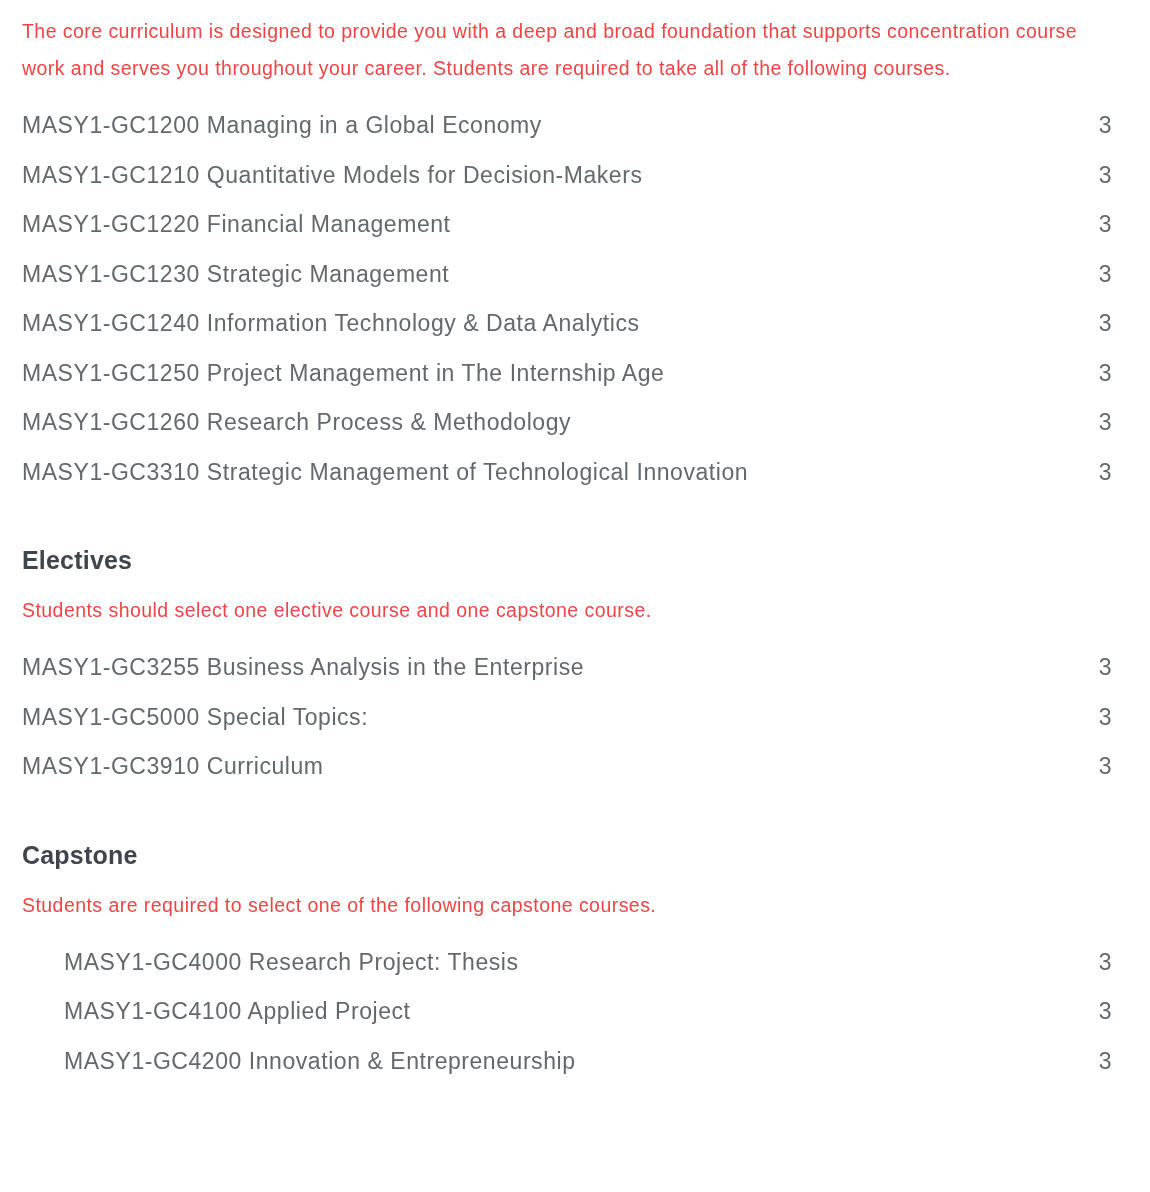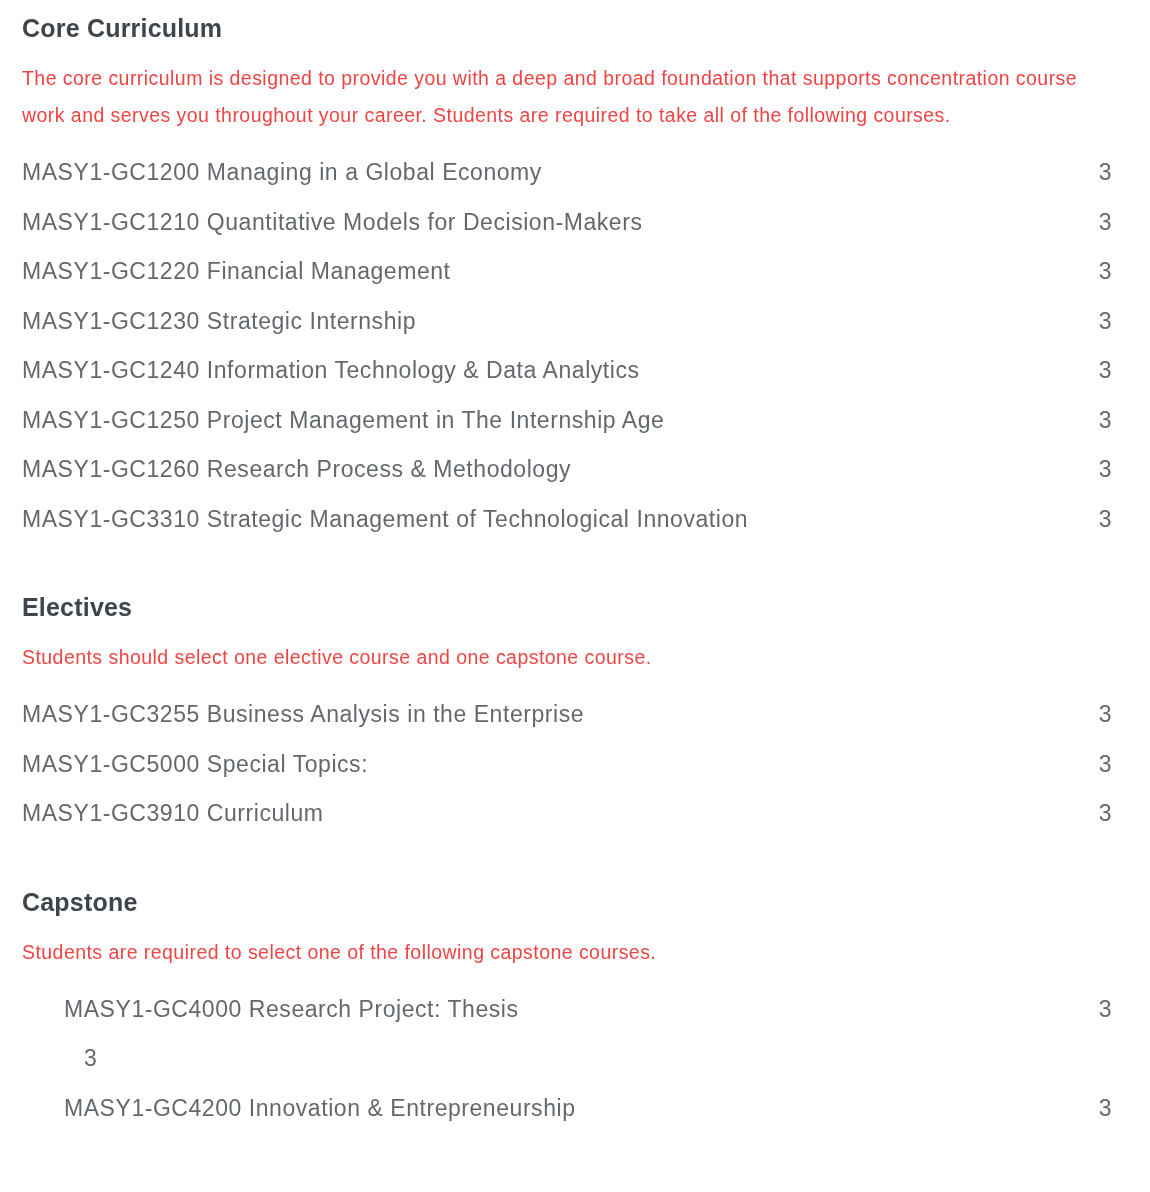--- a/index.html
+++ b/index.html
@@ -57,37 +57,36 @@
     padding-left: 20px;
     color: #63686d;
   }
 </style>
 </head>
 <body>
 
 <main class="page">
 
   <section class="section">
-    <h2 class="section-title">Core Curriculum</h2>
     <p class="section-desc">The core curriculum is designed to provide you with a deep and broad foundation that supports concentration course work and serves you throughout your career. Students are required to take all of the following courses.</p>
     <ul class="course-list">
       <li class="course-row">
         <span class="course-title">MASY1-GC1200 Managing in a Global Economy</span>
         <span class="course-credits">3</span>
       </li>
       <li class="course-row">
         <span class="course-title">MASY1-GC1210 Quantitative Models for Decision-Makers</span>
         <span class="course-credits">3</span>
       </li>
       <li class="course-row">
         <span class="course-title">MASY1-GC1220 Financial Management</span>
         <span class="course-credits">3</span>
       </li>
       <li class="course-row">
-        <span class="course-title">MASY1-GC1230 Strategic Internship</span>
+        <span class="course-title">MASY1-GC1230 Strategic Management</span>
         <span class="course-credits">3</span>
       </li>
       <li class="course-row">
         <span class="course-title">MASY1-GC1240 Information Technology &amp; Data Analytics</span>
         <span class="course-credits">3</span>
       </li>
       <li class="course-row">
         <span class="course-title">MASY1-GC1250 Project Management in The Internship Age</span>
         <span class="course-credits">3</span>
       </li>
@@ -123,20 +122,21 @@
 
   <section class="section">
     <h2 class="section-title">Capstone</h2>
     <p class="section-desc">Students are required to select one of the following capstone courses.</p>
     <ul class="course-list last">
       <li class="course-row">
         <span class="course-title">MASY1-GC4000 Research Project: Thesis</span>
         <span class="course-credits">3</span>
       </li>
       <li class="course-row">
+        <span class="course-title">MASY1-GC4100 Applied Project</span>
         <span class="course-credits">3</span>
       </li>
       <li class="course-row">
         <span class="course-title">MASY1-GC4200 Innovation &amp; Entrepreneurship</span>
         <span class="course-credits">3</span>
       </li>
     </ul>
   </section>
 
 </main>

